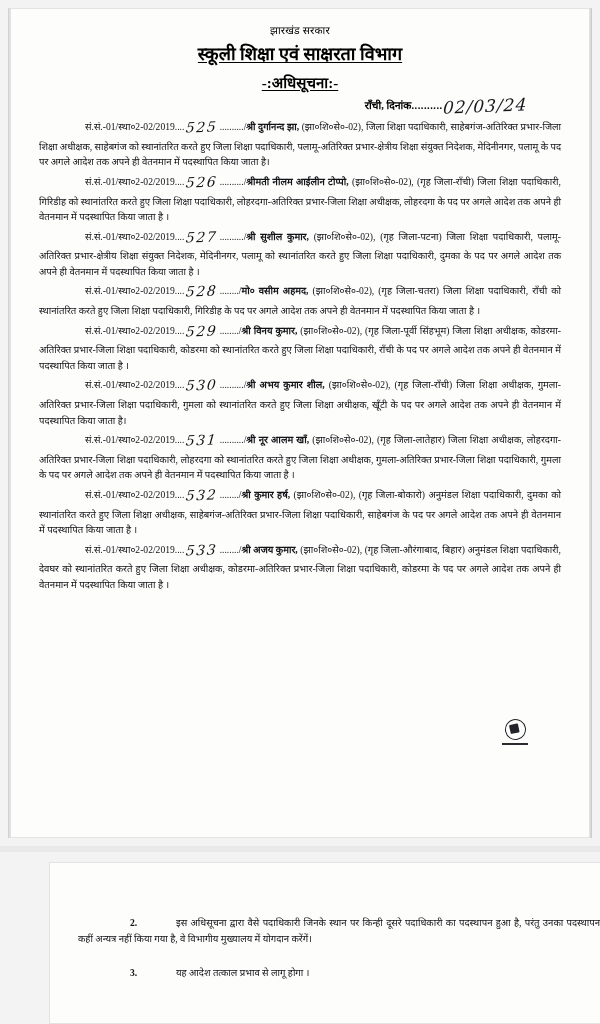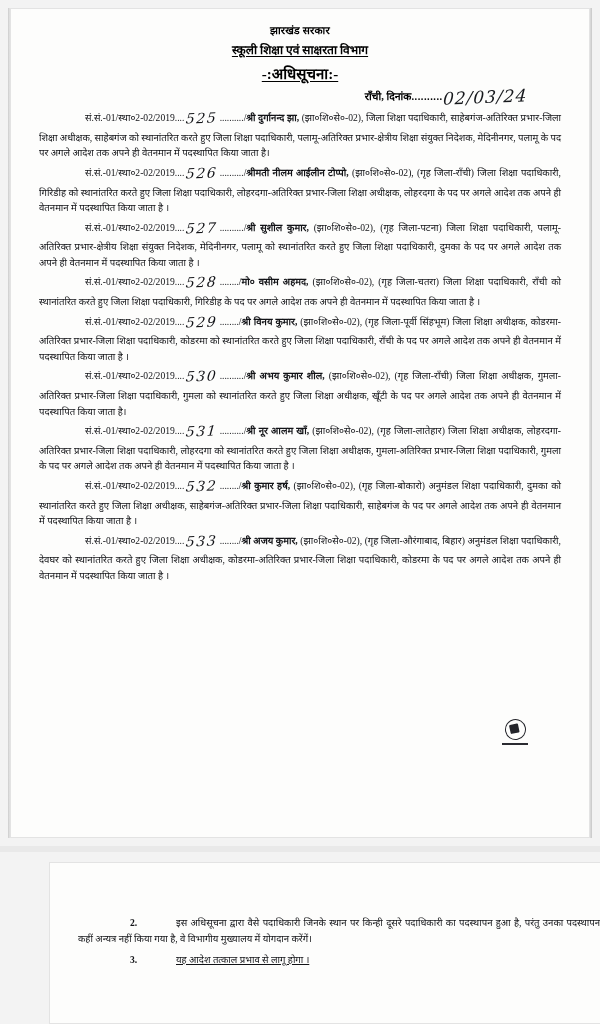--- a/index.html
+++ b/index.html
@@ -74,25 +74,25 @@
     background: linear-gradient(to left, rgba(0,0,0,.18), rgba(0,0,0,0));
   }
 
   
   .hdr {
     text-align: center;
     line-height: 1.5;
   }
   .hdr-govt {
     font-size: 10.5px;
-    font-weight: bold;
+    font-weight: normal;
     letter-spacing: .2px;
   }
   .hdr-dept {
-    font-size: 12px;
+    font-size: 18px;
     font-weight: bold;
     text-decoration: underline;
     text-underline-offset: 2px;
     margin-top: 2px;
   }
   .hdr-notif {
     font-size: 15px;
     font-weight: bold;
     text-decoration: underline;
     text-underline-offset: 2px;
@@ -175,21 +175,21 @@
   }
 
   
   .clause {
     font-size: 9.6px;
     line-height: 1.7;
     text-align: justify;
     color: #111216;
     margin: 0;
   }
-  .clause + .clause { margin-top: 4px; text-decoration: underline; }
+  .clause + .clause { margin-top: 17px; }
   .clause .cn {
     display: inline-block;
     width: 46px;
     padding-left: 52px;
     box-sizing: content-box;
     font-weight: bold;
   }
   .sig-line {
     margin-top: 14px;
     text-align: right;

